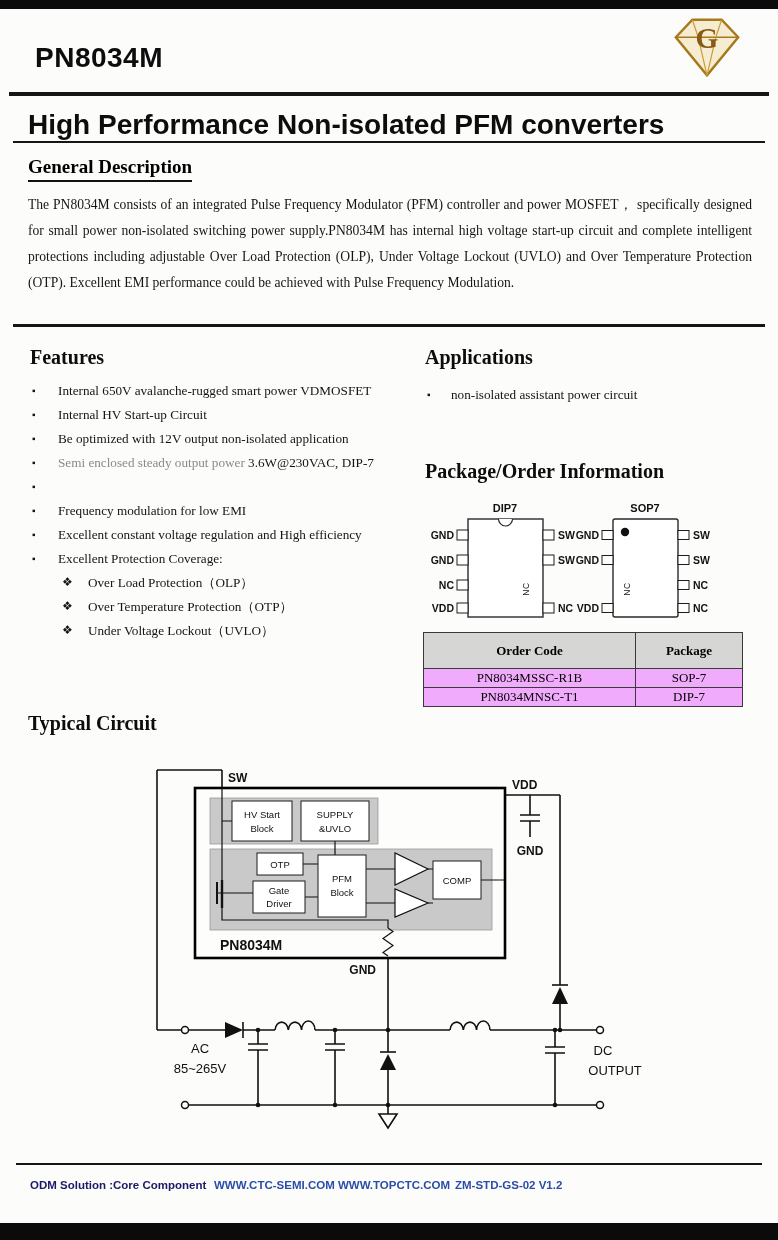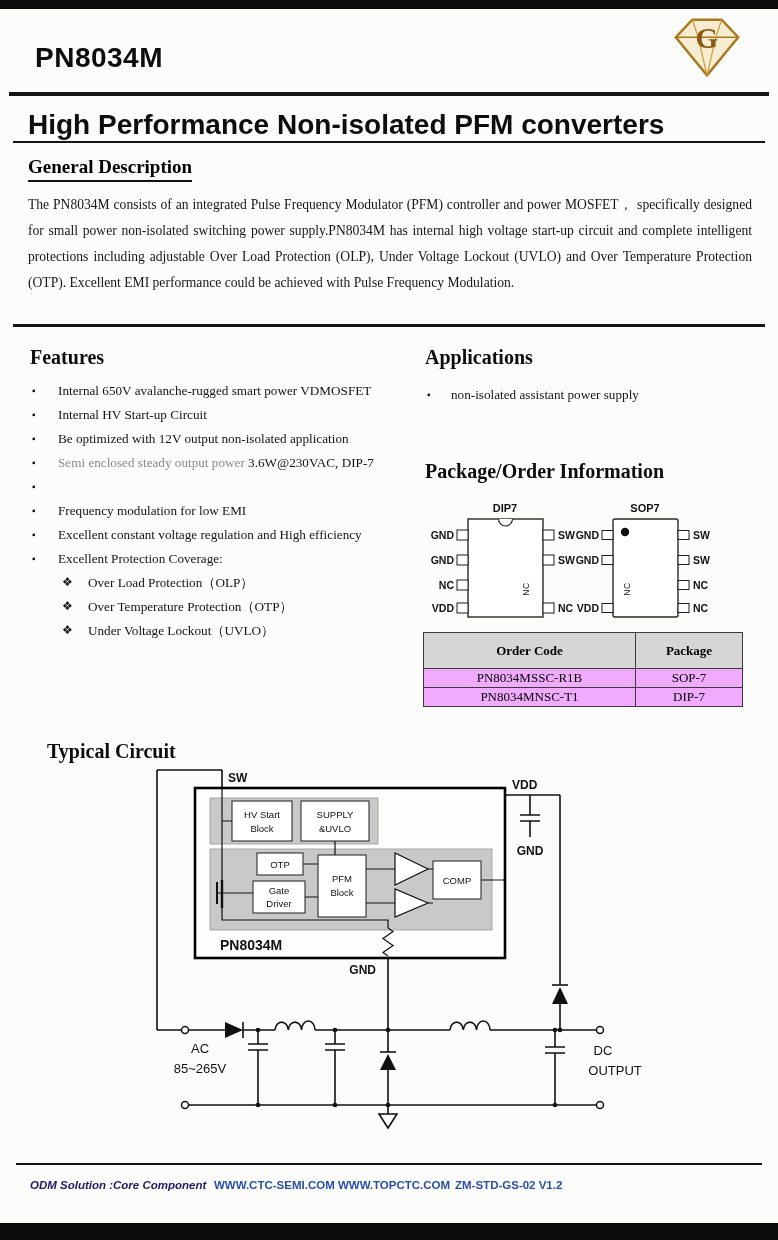--- a/index.html
+++ b/index.html
@@ -21,21 +21,21 @@
 
   .doc-title { position:absolute; left:28px; top:109px; font-family:"Liberation Sans",sans-serif; font-weight:bold; font-size:28px; color:#0d0d0d; }
 
   .gd-heading { position:absolute; left:28px; top:156px; font-size:19px; font-weight:bold; border-bottom:2px solid #111; padding-bottom:2px; }
   .gd-body { position:absolute; left:28px; top:192px; width:724px; font-size:13.6px; line-height:26px; text-align:justify; color:#151515; }
 
   .h2 { position:absolute; font-size:20px; font-weight:bold; color:#0d0d0d; }
   .features-h { left:30px; top:346px; }
   .apps-h { left:425px; top:346px; }
   .pkg-h { left:425px; top:460px; }
-  .circ-h { left:28px; top:740px;margin-left:19px; }
+  .circ-h { left:28px; top:712px; }
 
   .features-list { position:absolute; left:32px; top:382px; width:385px; list-style:none; }
   .features-list li { display:flex; align-items:flex-start; margin-bottom:7px; font-size:13.2px; line-height:17px; color:#141414; }
   .features-list li .bullet { width:26px; flex:0 0 26px; font-size:10px; line-height:17px; }
   .features-list li.sub { padding-left:30px; }
   .features-list li.sub .bullet { font-size:12px; }
   .muted { color:#8b8b85; }
 
   .apps-list { position:absolute; left:427px; top:386px; width:310px; list-style:none; }
   .apps-list li { display:flex; font-size:13.2px; line-height:17px; color:#141414; }
@@ -44,21 +44,21 @@
   .pkg-svg { position:absolute; left:423px; top:494px; }
   .circuit-svg { position:absolute; left:120px; top:752px; }
 
   .order-table { position:absolute; left:423px; top:632px; width:320px; border-collapse:collapse; }
   .order-table th, .order-table td { border:1.5px solid #3a3a3a; text-align:center; }
   .order-table th { background:#d6d6d4; font-size:13px; font-weight:bold; height:36px; }
   .order-table td { font-size:13px; height:19px; background:#f0abfc; }
   .order-table .col-code { width:212px; }
 
   .footer-text { position:absolute; top:1179px; font-family:"Liberation Sans",sans-serif; font-weight:bold; font-size:11.5px; }
-  .f-left { left:30px; color:#1b1a66;font-style:italic; }
+  .f-left { left:30px; color:#1b1a66; }
   .f-center { left:214px; color:#2a4da8; }
   .f-right { left:455px; color:#2a4da8; }
 
   
   text { fill:#111; }
   .s-pkg-title { font:bold 11px "Liberation Sans",sans-serif; text-anchor:middle; }
   .s-pin { font:bold 10.5px "Liberation Sans",sans-serif; }
   .s-pin-r { text-anchor:start; }
   .s-pin-l { text-anchor:end; }
   .s-mark { font:8.5px "Liberation Sans",sans-serif; text-anchor:middle; letter-spacing:.5px; }
@@ -142,21 +142,21 @@
     <li class="sub">
         <span class="bullet">❖</span>
         <span>Under Voltage Lockout（UVLO）</span>
       </li>
   </ul>
 
   <div class="h2 apps-h">Applications</div>
   <ul class="apps-list">
     <li>
         <span class="bullet">▪</span>
-        <span>non-isolated assistant power supply</span>
+        <span>non-isolated assistant power circuit</span>
       </li>
   </ul>
 
   <div class="h2 pkg-h">Package/Order Information</div>
 
   <svg class="pkg-svg" width="322" height="132" viewBox="0 0 322 132">
 
     <g>
       <text x="82" y="18" class="s-pkg-title">DIP7</text>
       <rect x="45" y="25" width="75" height="98" fill="#fff" stroke="#2a2a2a" stroke-width="1.4"></rect>

